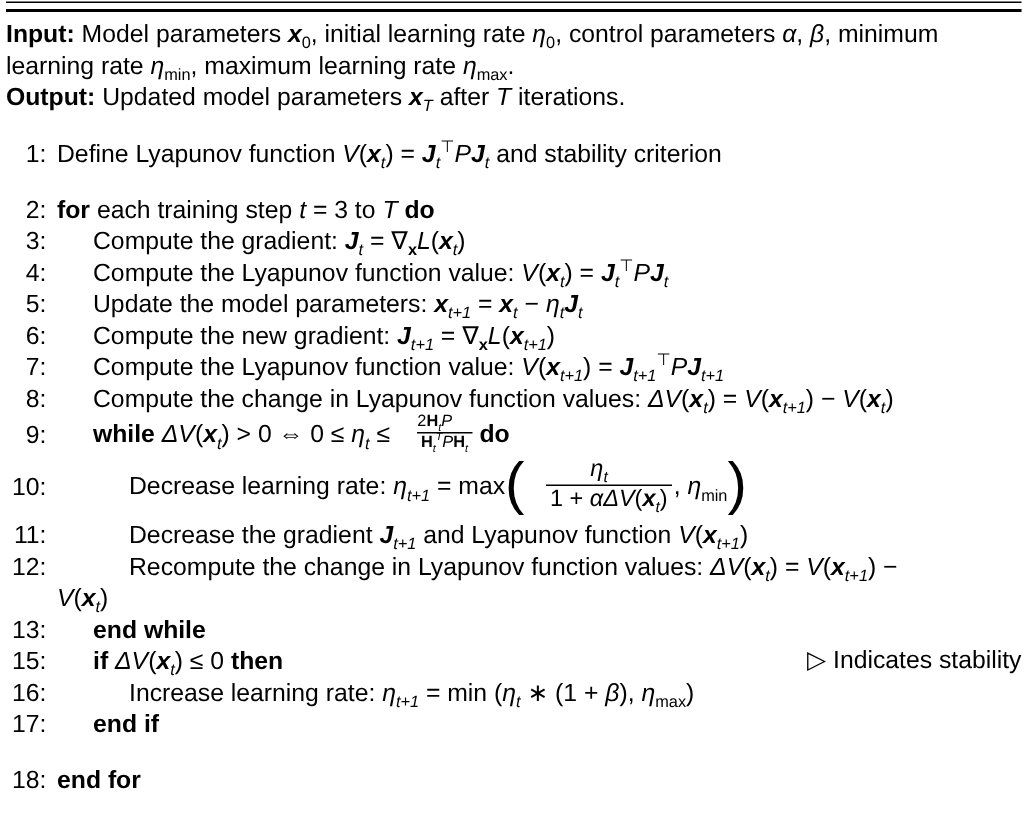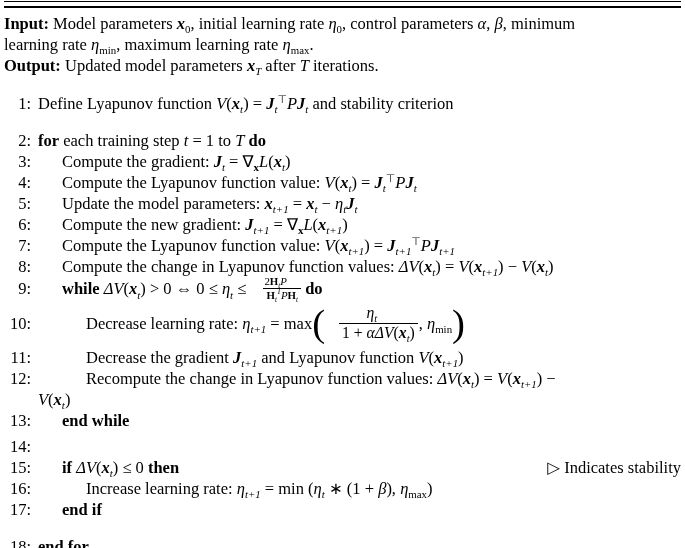--- a/index.html
+++ b/index.html
@@ -1,19 +1,19 @@
 <!DOCTYPE html>
 <html><head>
 <meta charset="utf-8">
 <style>
   html,body{margin:0;padding:0;background:#ffffff;}
   .doc{
     width:685px;height:548px;box-sizing:border-box;
     background:#ffffff;color:#000000;
-    font-family:Liberation Serif, serif;
+    font-family:Liberation Sans, sans-serif;
     font-size:16.5px;line-height:21px;
     padding:0 4px;position:relative;overflow:hidden;
     display:flex;flex-direction:column;
   }
   .rule-thin{border-top:1.5px solid #000;margin-top:1px;}
   .rule-thick{border-top:2.5px solid #000;margin-top:4px;}
   .rule-bottom{border-top:2px solid #000;margin-top:auto;margin-bottom:5px;}
   .header{padding-top:5px;}
   .header-line{margin:0;}
   .algo-body{padding-top:1px;}
@@ -53,21 +53,21 @@
     <div class="header-line"><span class="seg-b">Output: </span><span class="seg-p">Updated model parameters </span><span class="seg-bi">x</span><sub class="seg-sub">T</sub><span class="seg-p"> after </span><span class="seg-i">T</span><span class="seg-p"> iterations.</span></div>
   </div>
 
   <div class="algo-body">
       <div class="algo-line">
         <span class="line-num">1:</span>
         <span class="line-content indent-0"><span class="seg-p">Define Lyapunov function </span><span class="seg-i">V</span><span class="seg-p">(</span><span class="seg-bi">x</span><sub class="seg-sub">t</sub><span class="seg-p">) = </span><span class="seg-bi">J</span><sub class="seg-sub">t</sub><sup class="seg-supr">⊤</sup><span class="seg-i">P</span><span class="seg-bi">J</span><sub class="seg-sub">t</sub><span class="seg-p"> and stability criterion</span></span>
       </div>
       <div class="algo-line">
         <span class="line-num">2:</span>
-        <span class="line-content indent-0"><span class="seg-b">for</span><span class="seg-p"> each training step </span><span class="seg-i">t</span><span class="seg-p"> = 1 to </span><span class="seg-i">T</span><span class="seg-p"> </span><span class="seg-b">do</span></span>
+        <span class="line-content indent-0"><span class="seg-b">for</span><span class="seg-p"> each training step </span><span class="seg-i">t</span><span class="seg-p"> = 3 to </span><span class="seg-i">T</span><span class="seg-p"> </span><span class="seg-b">do</span></span>
       </div>
       <div class="algo-line">
         <span class="line-num">3:</span>
         <span class="line-content indent-1"><span class="seg-p">Compute the gradient: </span><span class="seg-bi">J</span><sub class="seg-sub">t</sub><span class="seg-p"> = ∇</span><sub class="seg-subb">x</sub><span class="seg-i">L</span><span class="seg-p">(</span><span class="seg-bi">x</span><sub class="seg-sub">t</sub><span class="seg-p">)</span></span>
       </div>
       <div class="algo-line">
         <span class="line-num">4:</span>
         <span class="line-content indent-1"><span class="seg-p">Compute the Lyapunov function value: </span><span class="seg-i">V</span><span class="seg-p">(</span><span class="seg-bi">x</span><sub class="seg-sub">t</sub><span class="seg-p">) = </span><span class="seg-bi">J</span><sub class="seg-sub">t</sub><sup class="seg-supr">⊤</sup><span class="seg-i">P</span><span class="seg-bi">J</span><sub class="seg-sub">t</sub></span>
       </div>
       <div class="algo-line">
@@ -100,24 +100,20 @@
       </div>
       <div class="algo-line">
         <span class="line-num">12:</span>
         <span class="line-content indent-2"><span class="seg-p">Recompute the change in Lyapunov function values: </span><span class="seg-i">ΔV</span><span class="seg-p">(</span><span class="seg-bi">x</span><sub class="seg-sub">t</sub><span class="seg-p">) = </span><span class="seg-i">V</span><span class="seg-p">(</span><span class="seg-bi">x</span><sub class="seg-sub">t+1</sub><span class="seg-p">) −</span><br><span class="seg-i">V</span><span class="seg-p">(</span><span class="seg-bi">x</span><sub class="seg-sub">t</sub><span class="seg-p">)</span></span>
       </div>
       <div class="algo-line">
         <span class="line-num">13:</span>
         <span class="line-content indent-1"><span class="seg-b">end while</span></span>
       </div>
       <div class="algo-line">
-        <span class="line-num">14:</span>
-        <span class="line-content indent-1"></span>
-      </div>
-      <div class="algo-line">
         <span class="line-num">15:</span>
         <span class="line-content indent-1"><span class="seg-b">if </span><span class="seg-i">ΔV</span><span class="seg-p">(</span><span class="seg-bi">x</span><sub class="seg-sub">t</sub><span class="seg-p">) ≤ 0 </span><span class="seg-b">then</span></span>
         <span class="line-comment">▷ Indicates stability</span>
       </div>
       <div class="algo-line">
         <span class="line-num">16:</span>
         <span class="line-content indent-2"><span class="seg-p">Increase learning rate: </span><span class="seg-i">η</span><sub class="seg-sub">t+1</sub><span class="seg-p"> = min (</span><span class="seg-i">η</span><sub class="seg-sub">t</sub><span class="seg-p"> ∗ (1 + </span><span class="seg-i">β</span><span class="seg-p">),  </span><span class="seg-i">η</span><sub class="seg-subr">max</sub><span class="seg-p">)</span></span>
       </div>
       <div class="algo-line">
         <span class="line-num">17:</span>

